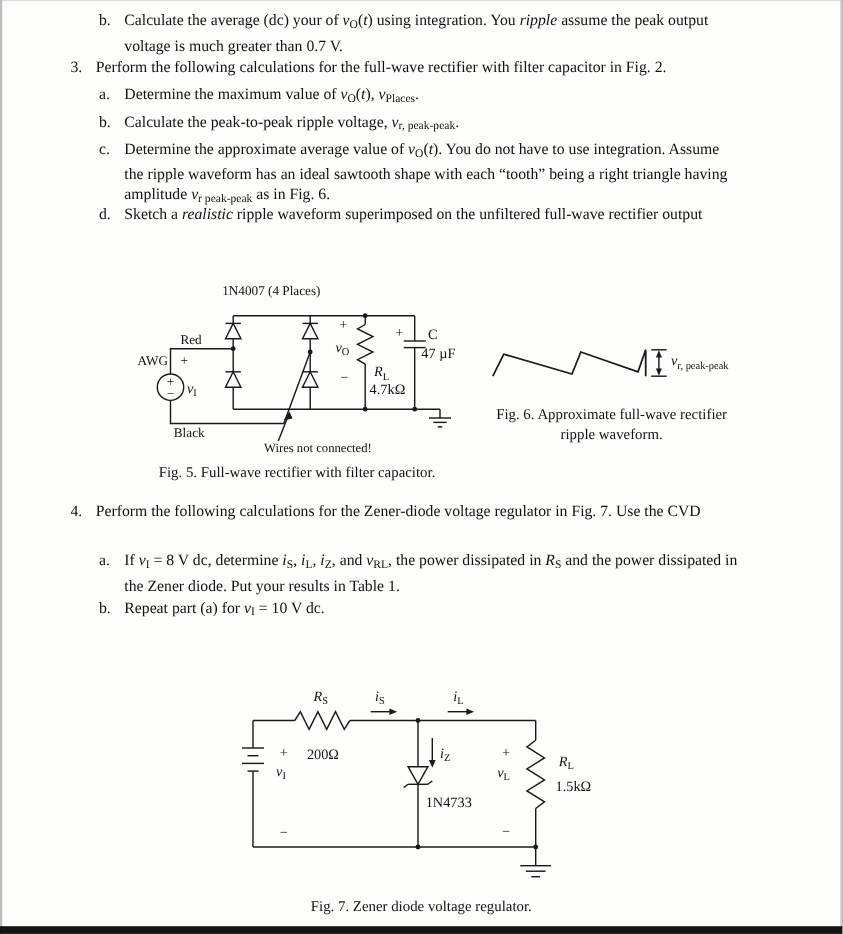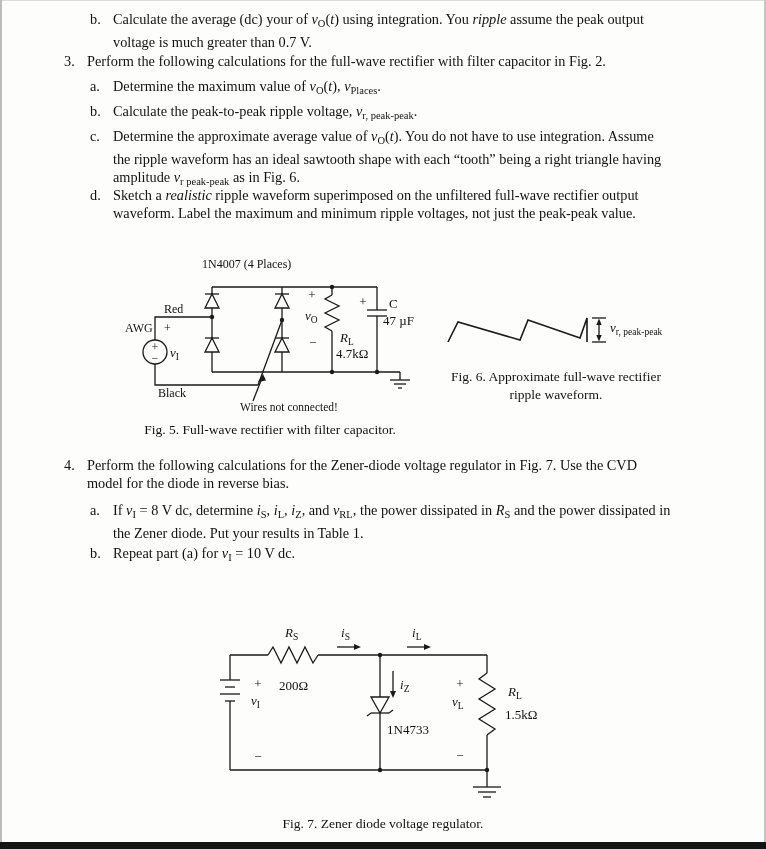--- a/index.html
+++ b/index.html
@@ -59,26 +59,26 @@
     <span class="ptext"><span>Calculate the peak-to-peak ripple voltage, </span><span class="seg-i">v</span><span class="seg-sub">r, peak-peak</span><span>.</span></span>
   </div>
 
   <div class="para" style="top:127px;left:113px;">
     <span class="marker">c.</span>
     <span class="ptext"><span>Determine the approximate average value of </span><span class="seg-i">v</span><span class="seg-sub">O</span><span>(</span><span class="seg-i">t</span><span>). You do not have to use integration. Assume</span><br><span>the ripple waveform has an ideal sawtooth shape with each “tooth” being a right triangle having</span><br><span>amplitude </span><span class="seg-i">v</span><span class="seg-sub">r peak-peak</span><span> as in Fig. 6.</span></span>
   </div>
 
   <div class="para" style="top:186px;left:113px;">
     <span class="marker">d.</span>
-    <span class="ptext"><span>Sketch a </span><span class="seg-i">realistic</span><span> ripple waveform superimposed on the unfiltered full-wave rectifier output</span><br><span>waveform. Label the maximum and minimum ripple voltages, not just the peak-peak value.</span></span>
+    <span class="ptext"><span>Sketch a </span><span class="seg-i">realistic</span><span> ripple waveform superimposed on the unfiltered full-wave rectifier output</span><br></span>
   </div>
 
   <div class="para" style="top:456px;left:87px;">
     <span class="marker">4.</span>
-    <span class="ptext"><span>Perform the following calculations for the Zener-diode voltage regulator in Fig. 7. Use the CVD</span><br><span>model for the diode in reverse bias.</span></span>
+    <span class="ptext"><span>Perform the following calculations for the Zener-diode voltage regulator in Fig. 7. Use the CVD</span><br></span>
   </div>
 
   <div class="para" style="top:501px;left:113px;">
     <span class="marker">a.</span>
     <span class="ptext"><span>If </span><span class="seg-i">v</span><span class="seg-sub">I</span><span> = 8 V dc, determine </span><span class="seg-i">i</span><span class="seg-sub">S</span><span>, </span><span class="seg-i">i</span><span class="seg-sub">L</span><span>, </span><span class="seg-i">i</span><span class="seg-sub">Z</span><span>, and </span><span class="seg-i">v</span><span class="seg-sub">RL</span><span>, the power dissipated in </span><span class="seg-i">R</span><span class="seg-sub">S</span><span> and the power dissipated in</span><br><span>the Zener diode. Put your results in Table 1.</span></span>
   </div>
 
   <div class="para" style="top:544px;left:113px;">
     <span class="marker">b.</span>
     <span class="ptext"><span>Repeat part (a) for </span><span class="seg-i">v</span><span class="seg-sub">I</span><span> = 10 V dc.</span></span>

